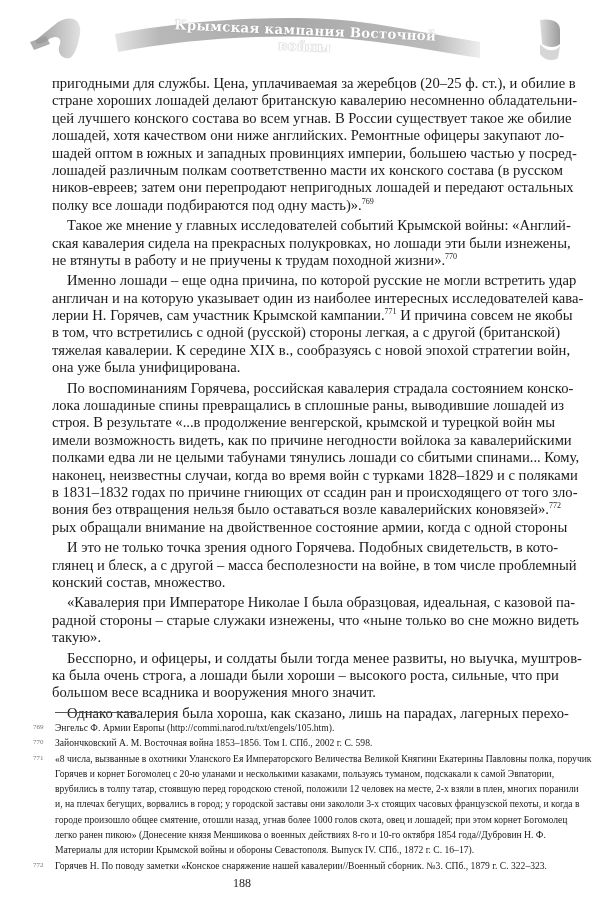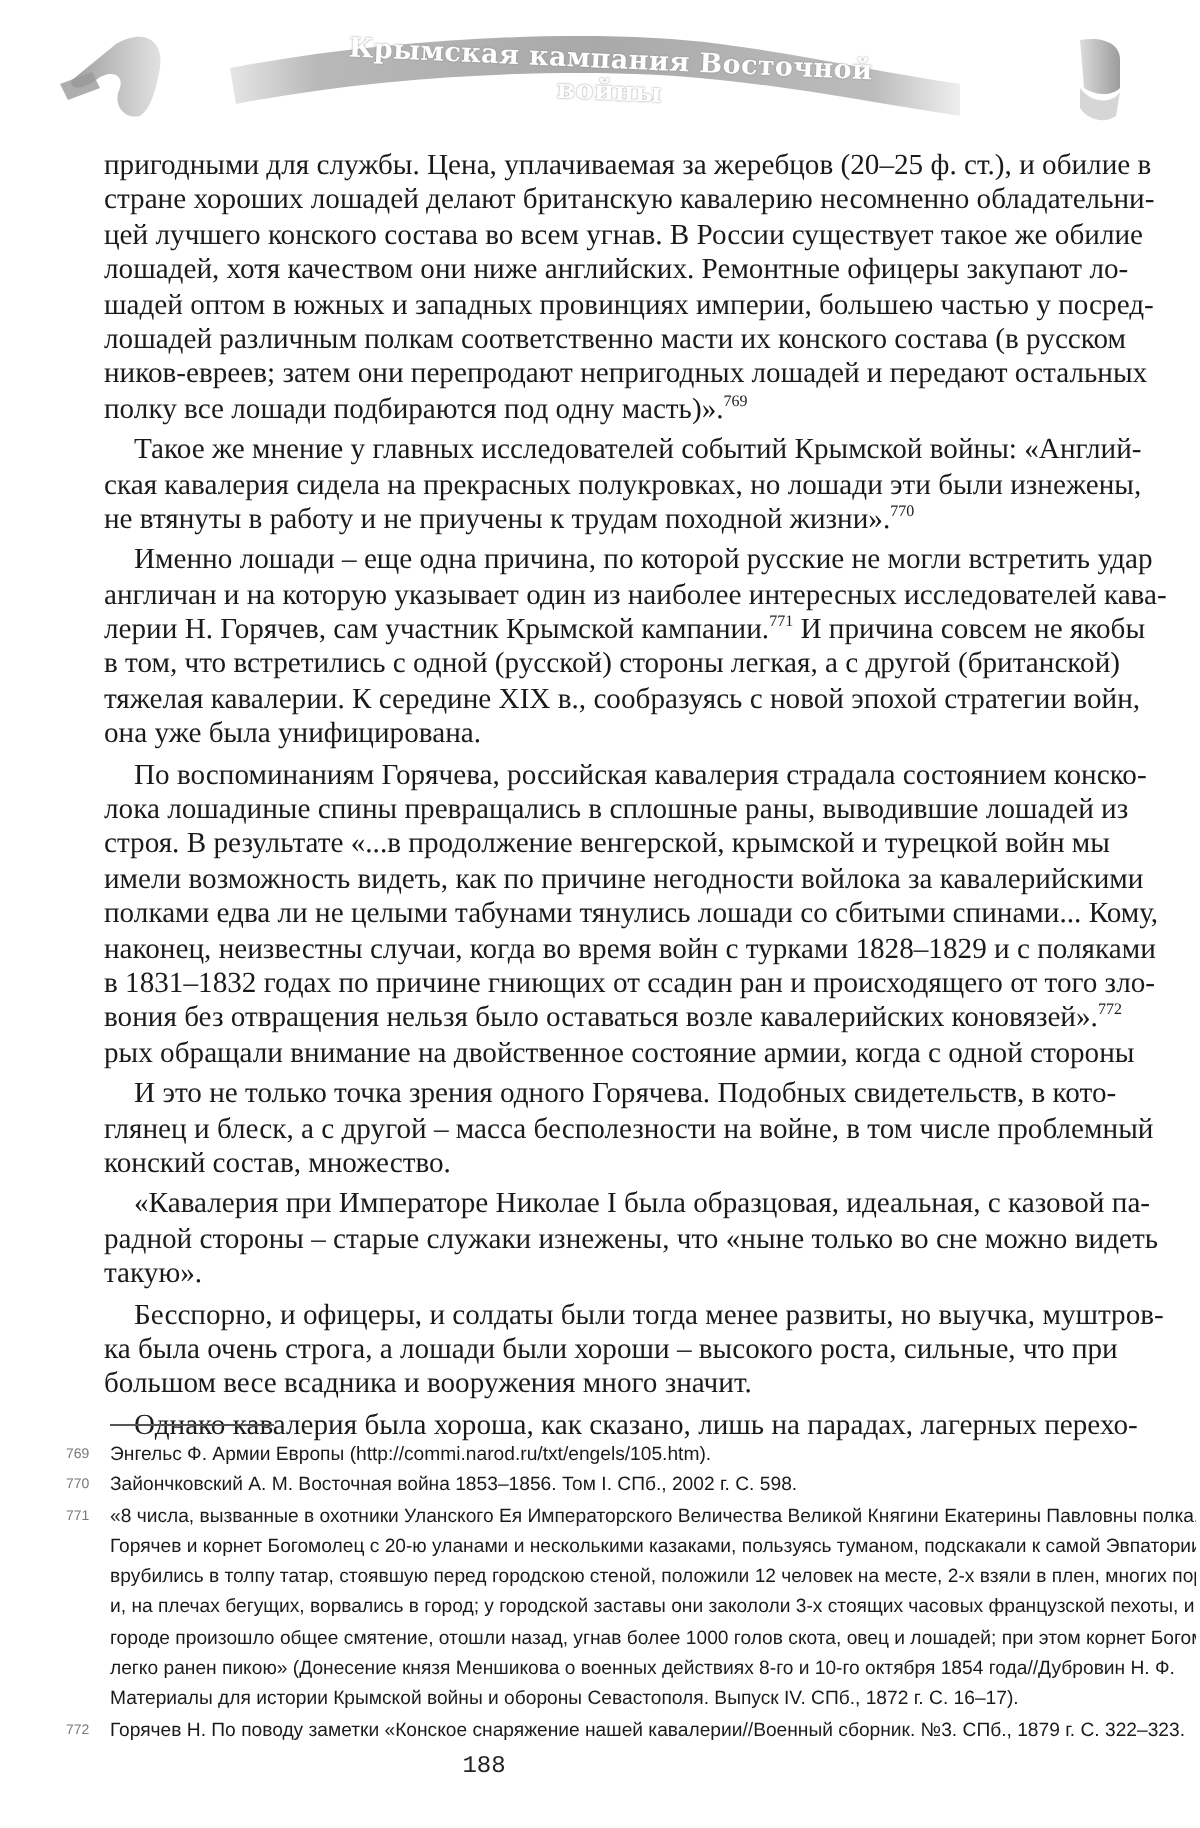--- a/index.html
+++ b/index.html
@@ -63,21 +63,21 @@
       top: 712px;
       width: 82px;
       height: 1px;
       background: #555;
     }
     .footnotes {
       position: absolute;
       left: 33px;
       top: 720px;
       width: 565px;
-      font-family: Liberation Sans, sans-serif;
+      font-family: Liberation Serif, serif;
       font-size: 9.6px;
       line-height: 15.3px;
       color: #1a1a1a;
     }
     .fn-row {
       position: relative;
       padding-left: 22px;
       white-space: nowrap;
       overflow: hidden;
     }
@@ -92,21 +92,21 @@
       padding-left: 22px;
       white-space: nowrap;
       overflow: hidden;
     }
     .page-number {
       position: absolute;
       left: 0;
       top: 876px;
       width: 484px;
       text-align: center;
-      font-family: Liberation Mono, monospace;
+      font-family: Liberation Serif, serif;
       font-size: 12px;
       color: #222;
     }
   </style>
 </head>
 <body>
 
 <div class="header">
   <svg width="600" height="75" viewBox="0 0 600 75">
     <defs>

